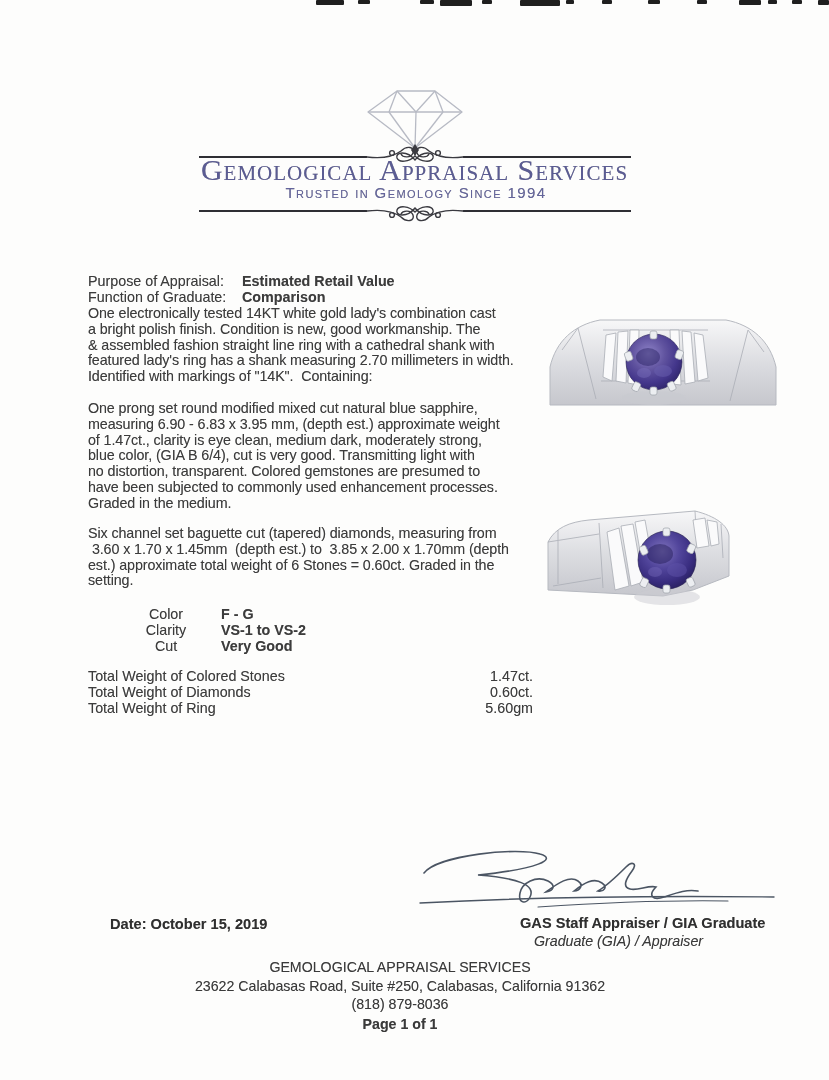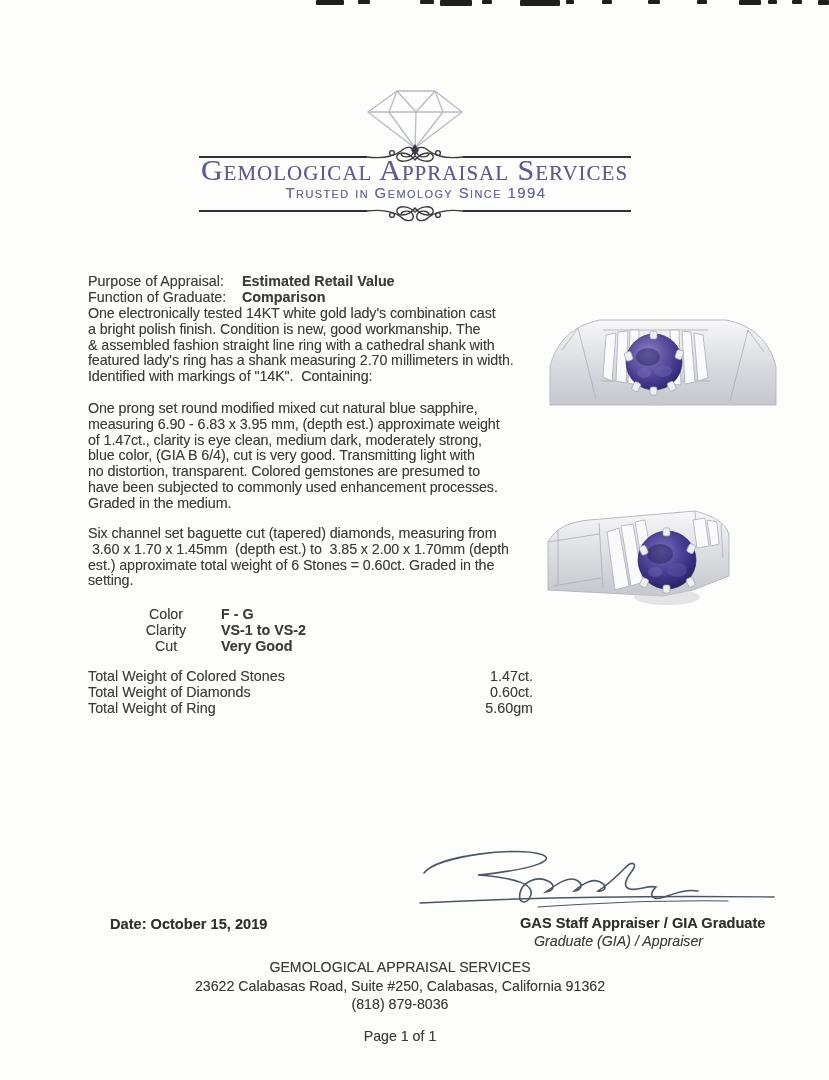--- a/index.html
+++ b/index.html
@@ -33,21 +33,21 @@
   .grade-label{width:110px;}
   .total-row{position:relative;font-size:14.3px;line-height:16.2px;}
   .total-value{position:absolute;right:0;top:0;font-weight:400;}
   
   .date-line{left:86px;top:916px;font-size:14.6px;font-weight:700;color:#2f2f2f;margin-left:24px;}
   .signer-title{left:520px;top:915px;font-size:14.6px;font-weight:700;color:#2f2f2f;}
   .signer-cred{left:521px;top:933px;font-size:14.2px;font-style:italic;color:#3a3a3a;margin-left:13px;}
   
   .footer{left:0;width:800px;top:958px;text-align:center;font-size:14.2px;color:#3a3a3a;}
   .footer div{line-height:18.5px;}
-  .footer .page-num{font-weight:400;margin-top:13px;}
+  .footer .page-num{font-weight:700;margin-top:1px;}
 </style>
 </head>
 <body>
 
 <div class="page">
 
   <div>
     <i class="scan-mark" style="left:316px;width:28px;height:5px;"></i>
     <i class="scan-mark" style="left:358px;width:12px;height:4px;"></i>
     <i class="scan-mark" style="left:420px;width:14px;height:4px;"></i>

